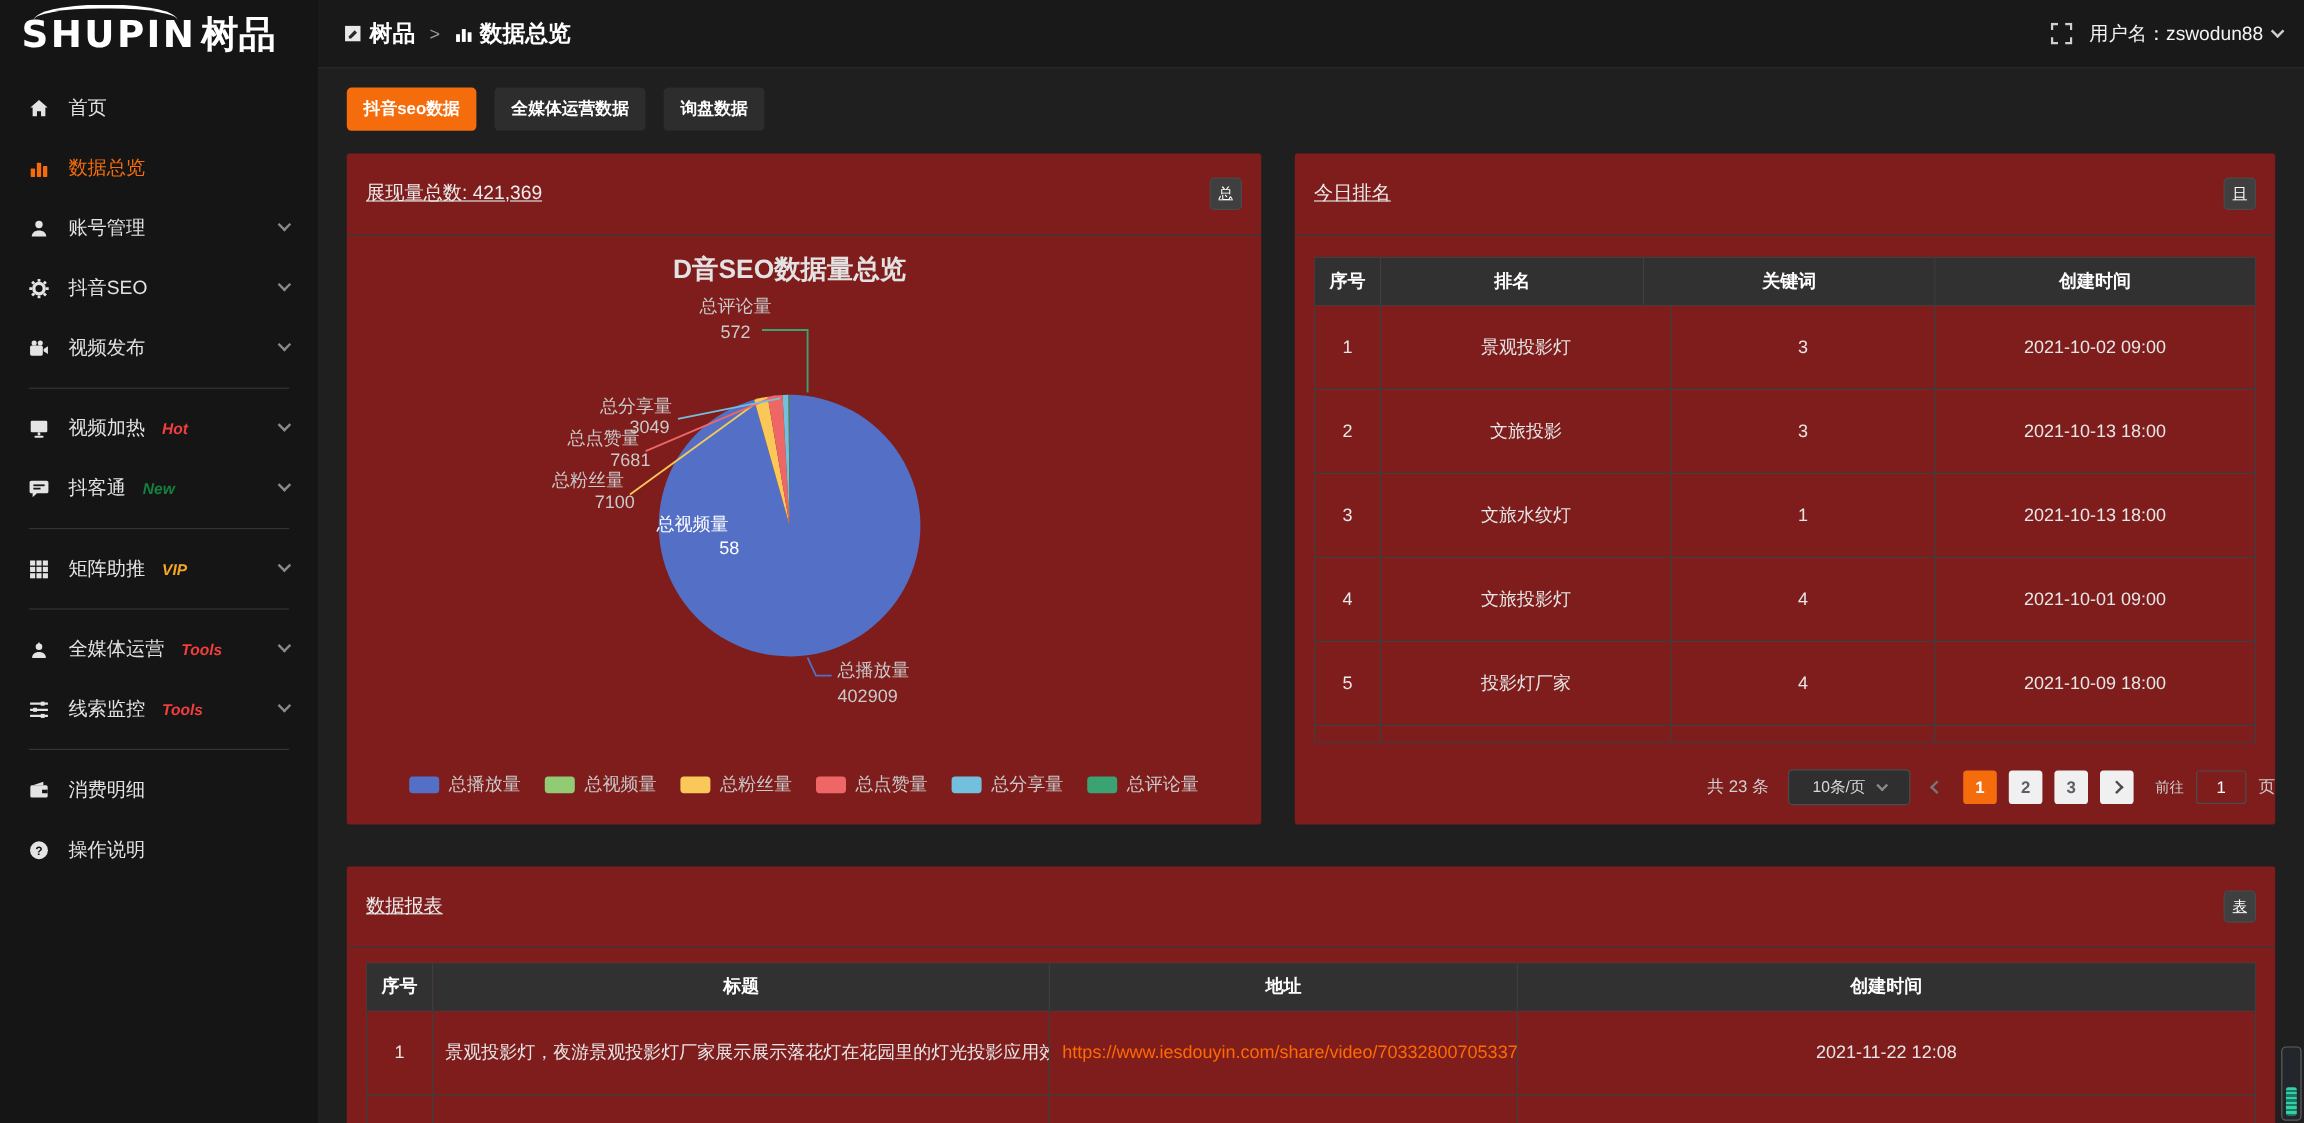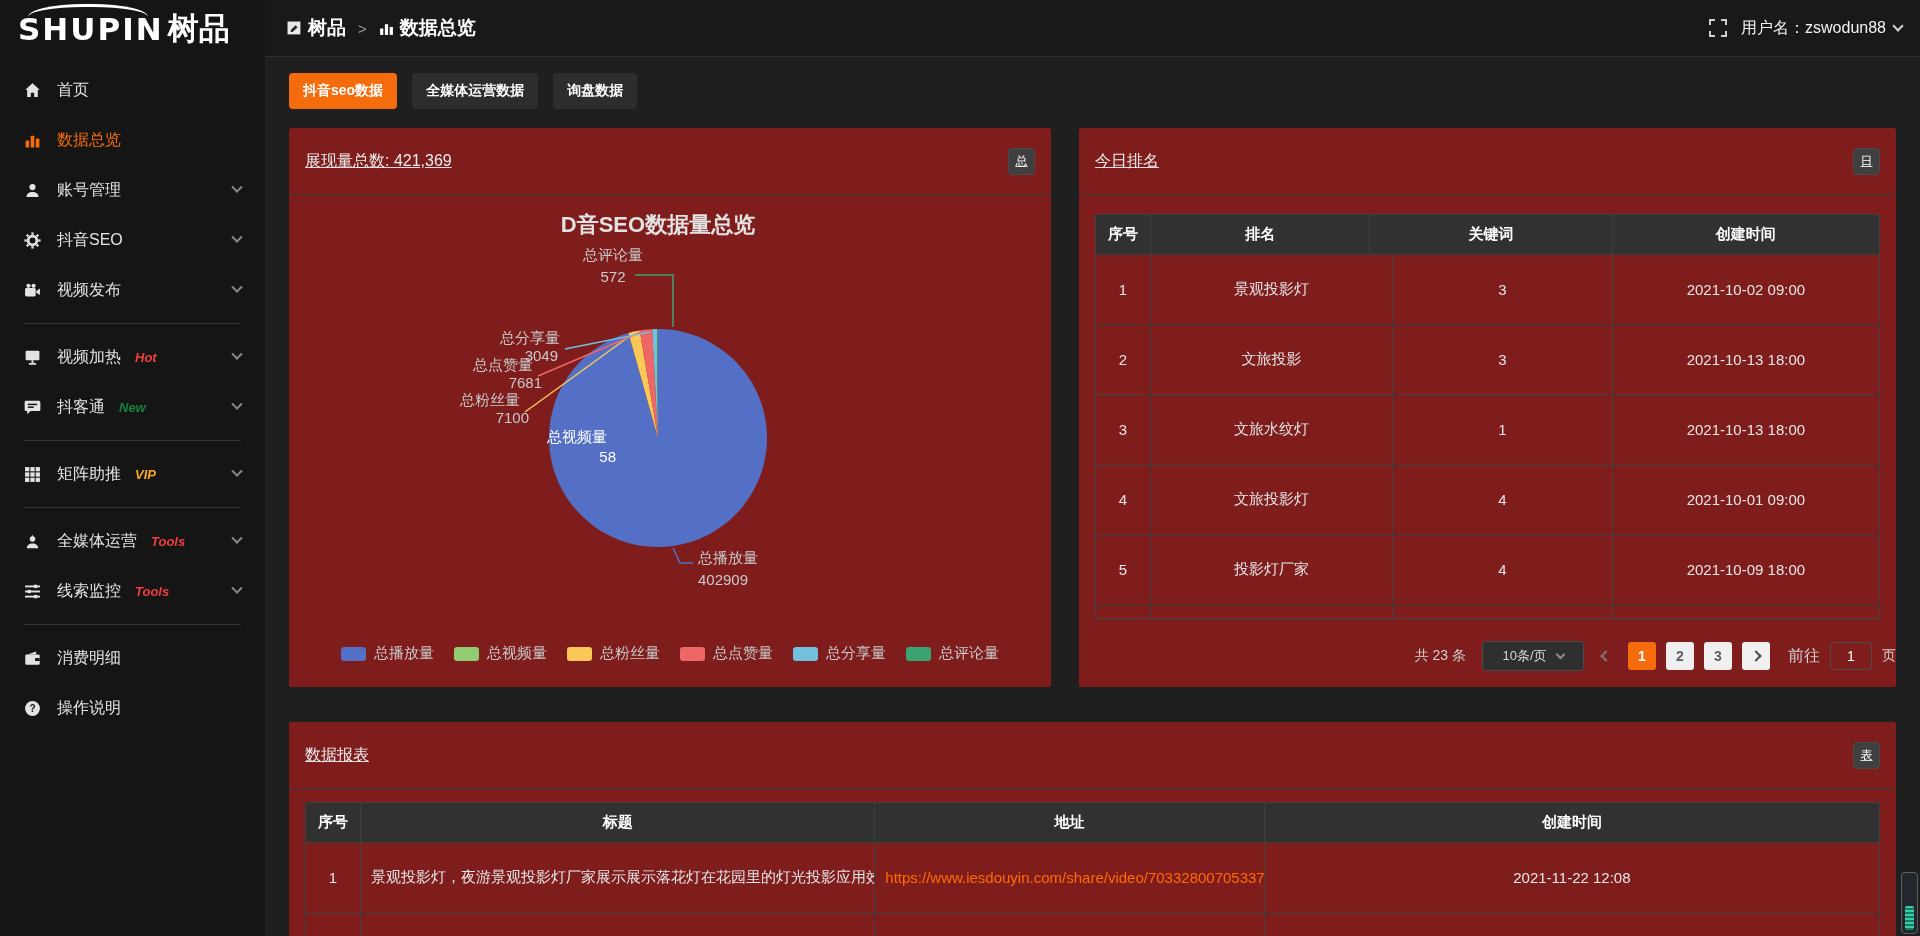--- a/index.html
+++ b/index.html
@@ -71,21 +71,21 @@
   .pagination { position:absolute; left:0; right:0; bottom:16px; display:flex; align-items:center; justify-content:flex-end; gap:10px; padding-left:70px; }
   .pg-total { font-size:14px; color:#cfcfcf; margin-right:6px; }
   .pg-size { width:102px; height:30px; background:#2f2f2f; border:1px solid #4c4c4c; border-radius:4px; display:flex; align-items:center; justify-content:center; gap:10px; font-size:13px; color:#d8d8d8; cursor:pointer; }
   .pg-size .chev-down { width:7px; height:7px; border-color:#8a8a8a; }
   .pg-prev { width:24px; height:28px; display:flex; align-items:center; justify-content:center; cursor:pointer; }
   .chev-left { width:8px; height:8px; border-left:2px solid #777; border-bottom:2px solid #777; transform:rotate(45deg); }
   .chev-right { width:8px; height:8px; border-right:2px solid #4d4d4d; border-top:2px solid #4d4d4d; transform:rotate(45deg); }
   .pg-page { min-width:28px; height:28px; border-radius:3px; background:#f0f0f0; color:#5a5e66; font-size:14px; font-weight:bold; display:flex; align-items:center; justify-content:center; cursor:pointer; border:none; font-family:inherit; }
   .pg-page.active { background:#f56c0c; color:#fff; }
   .pg-next { width:28px; height:28px; border-radius:3px; background:#f0f0f0; display:flex; align-items:center; justify-content:center; cursor:pointer; border:none; }
-  .pg-goto { font-size:16px; color:#cfcfcf; margin-left:8px; }
+  .pg-goto { font-size:12px; color:#cfcfcf; margin-left:8px; }
   .pg-input { width:42px; height:28px; background:transparent; border:1px solid #4c4c4c; border-radius:3px; color:#fff; text-align:center; font-size:14px; font-family:inherit; }
   .pg-suffix { font-size:14px; color:#cfcfcf; }
   
   .scroll-widget { position:absolute; right:2px; bottom:2px; width:17px; height:62px; border:1px solid #5c6063; border-radius:4px; background:#23262a; z-index:9; }
   .scroll-thumb { position:absolute; left:3px; bottom:3px; width:9px; height:24px; border-radius:2px;
      background:repeating-linear-gradient(180deg,#35d0a5 0 2px,#1b7a63 2px 4px); }
   svg { display:block; }
 </style>
 </head>
 <body>

